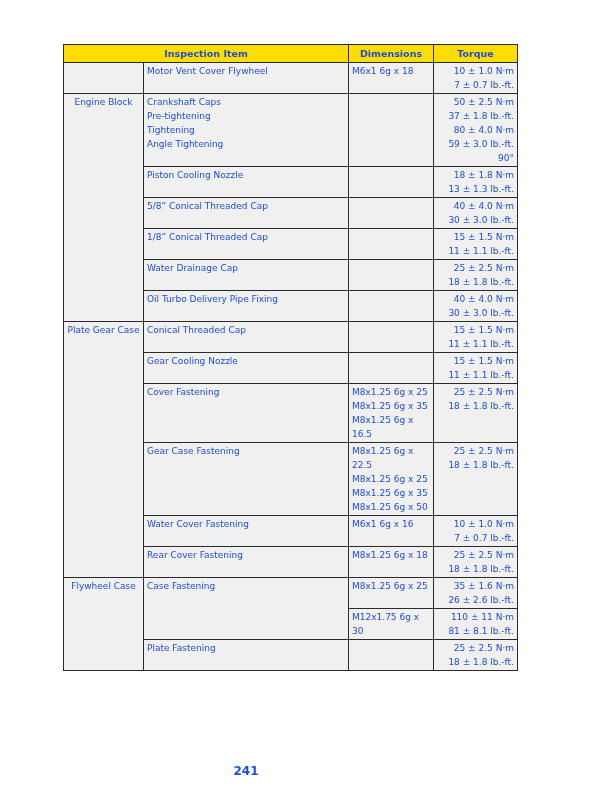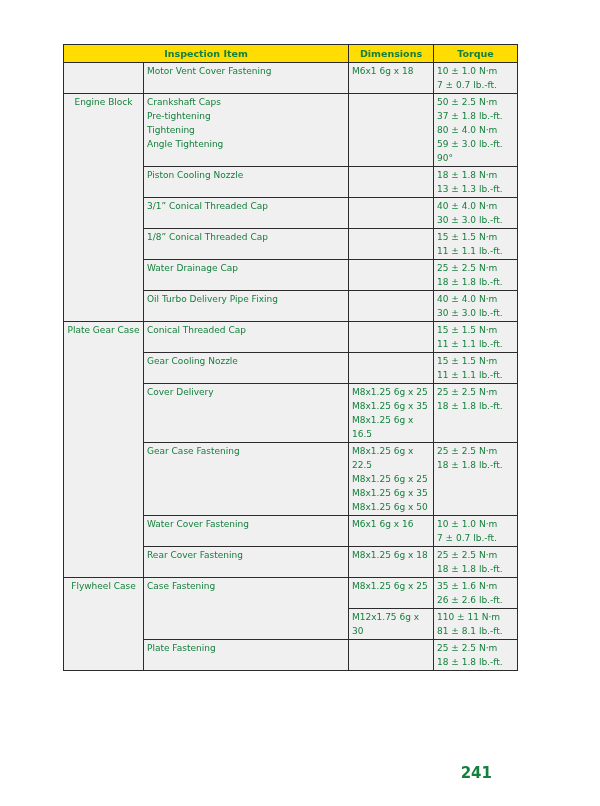--- a/index.html
+++ b/index.html
@@ -3,21 +3,21 @@
 <meta charset="utf-8">
 <style>
   * { margin: 0; padding: 0; box-sizing: border-box; }
   html, body { background: #ffffff; }
   .page {
     position: relative;
     width: 600px;
     height: 806px;
     background: #ffffff;
     font-family: "DejaVu Sans", "Liberation Sans", sans-serif;
-    color: #15803d;
+    color: #1d4ed8;
     overflow: hidden;
   }
   table.spec {
     position: absolute;
     left: 63px;
     top: 44px;
     width: 454px;
     border-collapse: collapse;
     table-layout: fixed;
   }
@@ -35,28 +35,28 @@
     font-weight: bold;
     text-align: center;
     padding: 2px 2px;
     font-size: 9.5px;
     line-height: 13px;
   }
   table.spec td { padding: 1px 3px; }
   td.cat  { text-align: center; }
   td.item { text-align: left; }
   td.dim  { text-align: left; padding: 1px 1px; }
-  td.tq   { text-align: left; padding: 1px 1px; }
+  td.tq   { text-align: right; padding: 1px 1px; }
   .page-number {
     position: absolute;
     left: 0;
     top: 764px;
     width: 492px;
-    text-align: right;
-    font-size: 15px;
+    text-align: center;
+    font-size: 12px;
     font-weight: bold;
   }
 </style>
 </head>
 <body>
 
 <div class="page">
   <table class="spec">
     <colgroup>
       <col style="width:80px">
@@ -67,21 +67,21 @@
     <thead>
       <tr>
         <th colspan="2">Inspection Item</th>
         <th>Dimensions</th>
         <th>Torque</th>
       </tr>
     </thead>
     <tbody>
         <tr>
           <td class="cat" rowspan="1"></td>
-          <td class="item" rowspan="1">Motor Vent Cover Fastening</td>
+          <td class="item" rowspan="1">Motor Vent Cover Flywheel</td>
           <td class="dim">M6x1 6g x 18</td>
           <td class="tq">10 ± 1.0 N·m
 7 ± 0.7 lb.-ft.</td>
         </tr>
         <tr>
           <td class="cat" rowspan="6">Engine Block</td>
           <td class="item" rowspan="1">Crankshaft Caps
 Pre-tightening
 Tightening
 Angle Tightening</td>
@@ -92,21 +92,21 @@
 59 ± 3.0 lb.-ft.
 90°</td>
         </tr>
         <tr>
           <td class="item" rowspan="1">Piston Cooling Nozzle</td>
           <td class="dim"></td>
           <td class="tq">18 ± 1.8 N·m
 13 ± 1.3 lb.-ft.</td>
         </tr>
         <tr>
-          <td class="item" rowspan="1">3/1” Conical Threaded Cap</td>
+          <td class="item" rowspan="1">5/8” Conical Threaded Cap</td>
           <td class="dim"></td>
           <td class="tq">40 ± 4.0 N·m
 30 ± 3.0 lb.-ft.</td>
         </tr>
         <tr>
           <td class="item" rowspan="1">1/8” Conical Threaded Cap</td>
           <td class="dim"></td>
           <td class="tq">15 ± 1.5 N·m
 11 ± 1.1 lb.-ft.</td>
         </tr>
@@ -129,21 +129,21 @@
           <td class="tq">15 ± 1.5 N·m
 11 ± 1.1 lb.-ft.</td>
         </tr>
         <tr>
           <td class="item" rowspan="1">Gear Cooling Nozzle</td>
           <td class="dim"></td>
           <td class="tq">15 ± 1.5 N·m
 11 ± 1.1 lb.-ft.</td>
         </tr>
         <tr>
-          <td class="item" rowspan="1">Cover Delivery</td>
+          <td class="item" rowspan="1">Cover Fastening</td>
           <td class="dim">M8x1.25 6g x 25
 M8x1.25 6g x 35
 M8x1.25 6g x 16.5</td>
           <td class="tq">25 ± 2.5 N·m
 18 ± 1.8 lb.-ft.</td>
         </tr>
         <tr>
           <td class="item" rowspan="1">Gear Case Fastening</td>
           <td class="dim">M8x1.25 6g x 22.5
 M8x1.25 6g x 25

